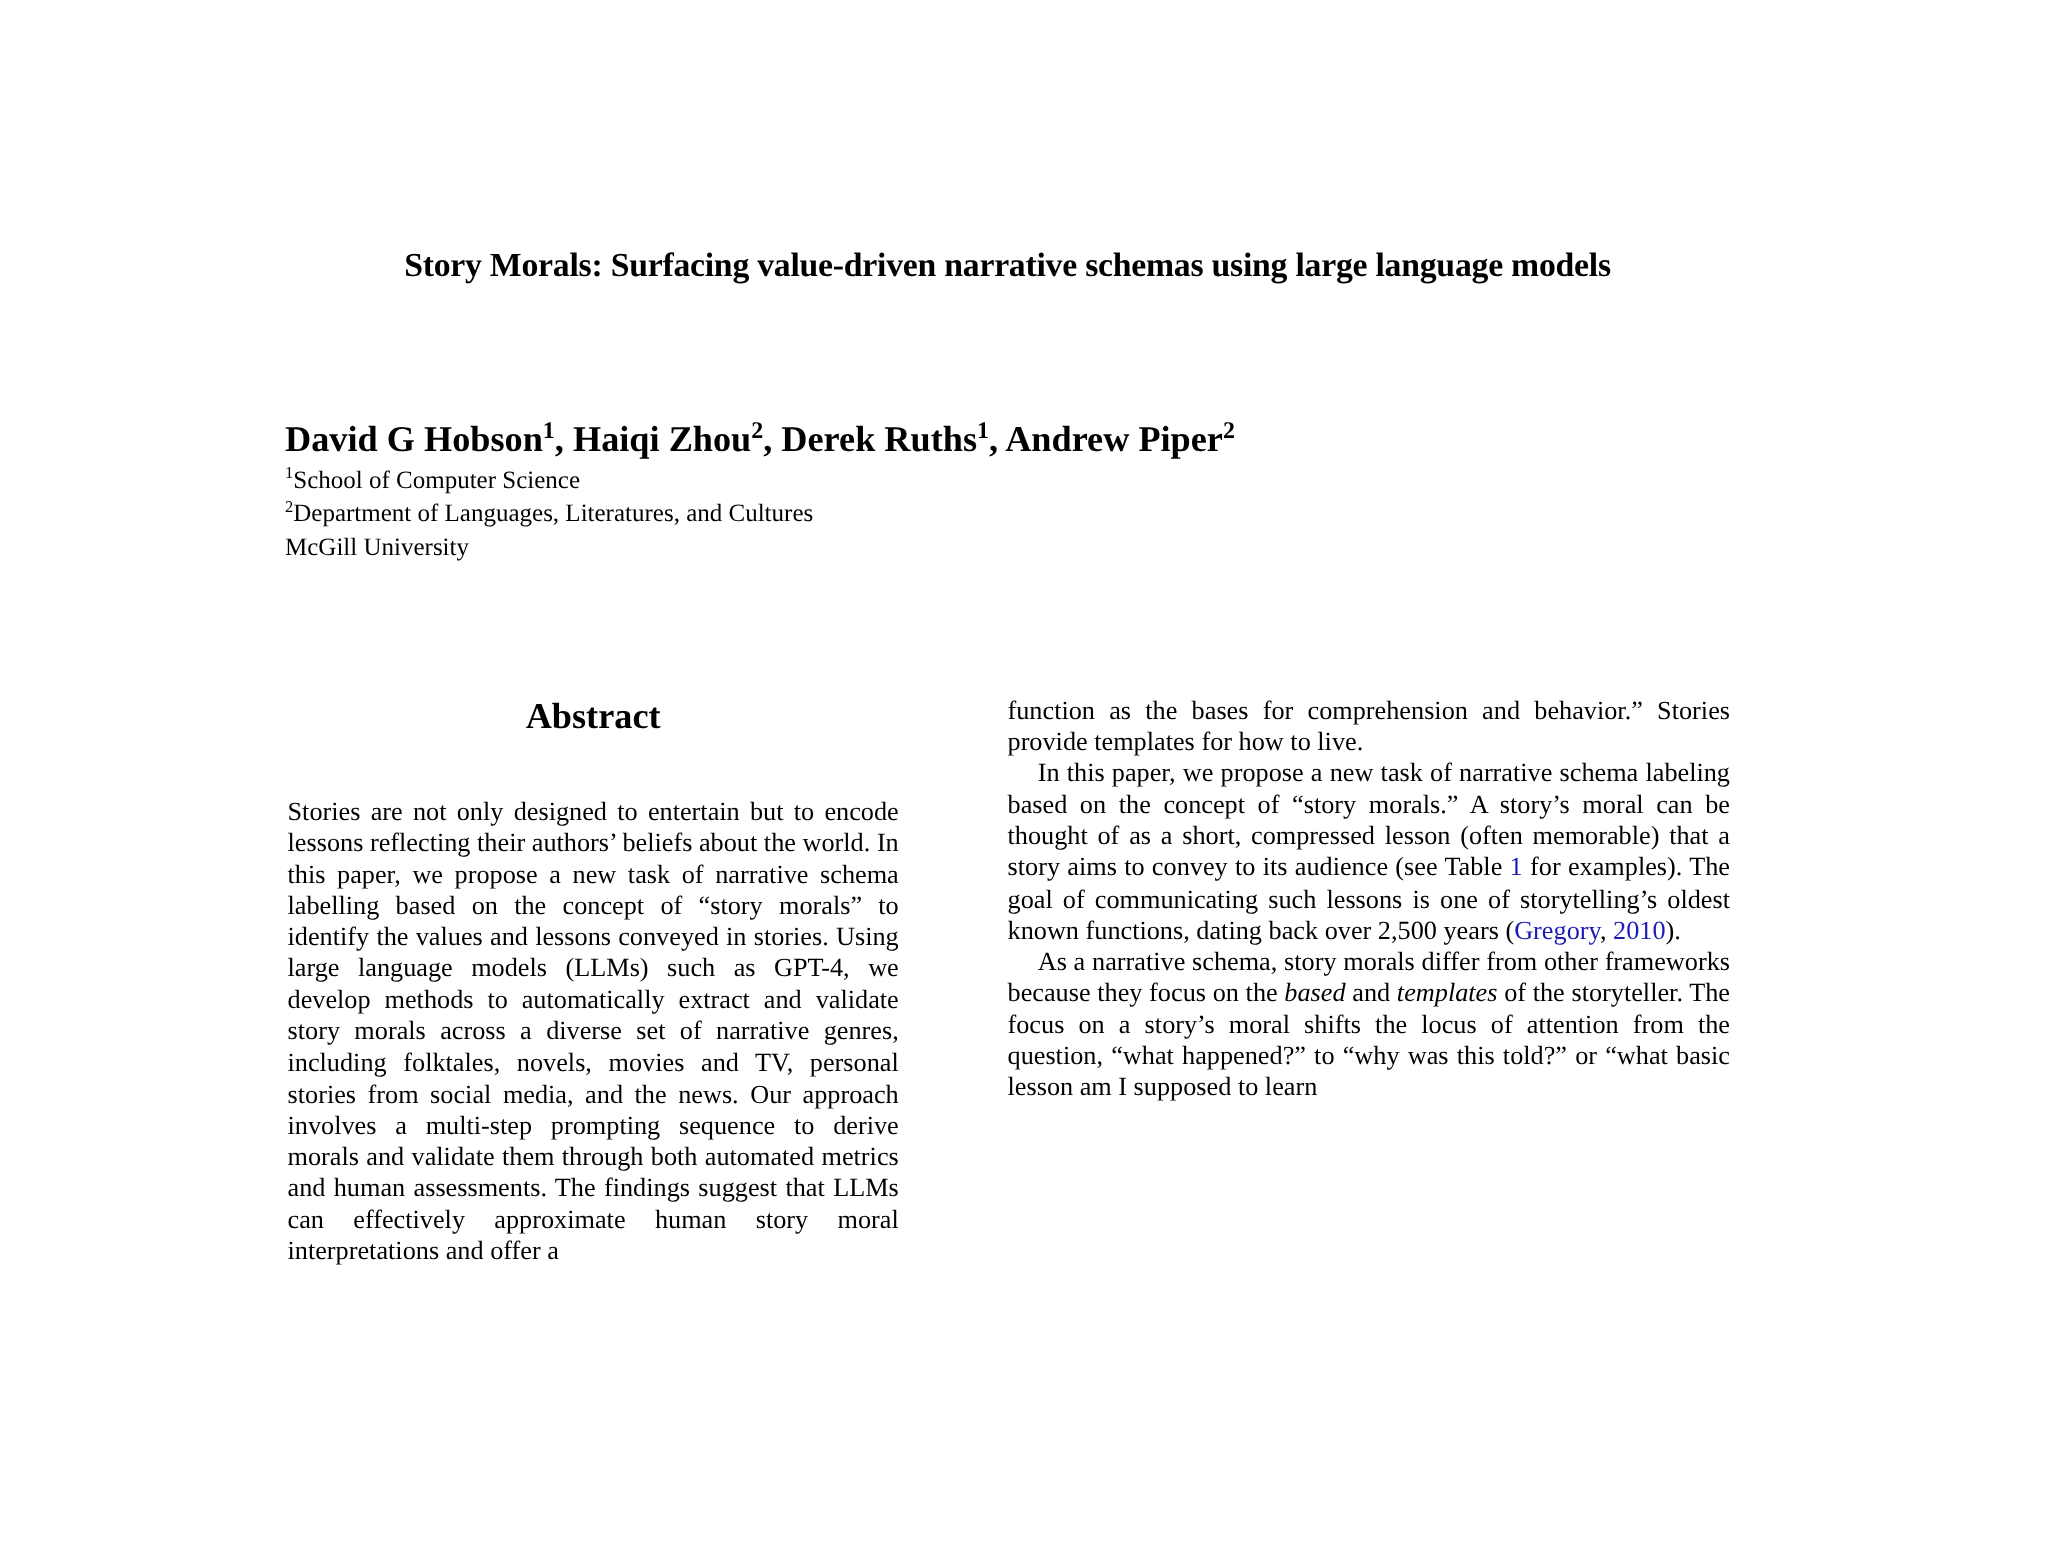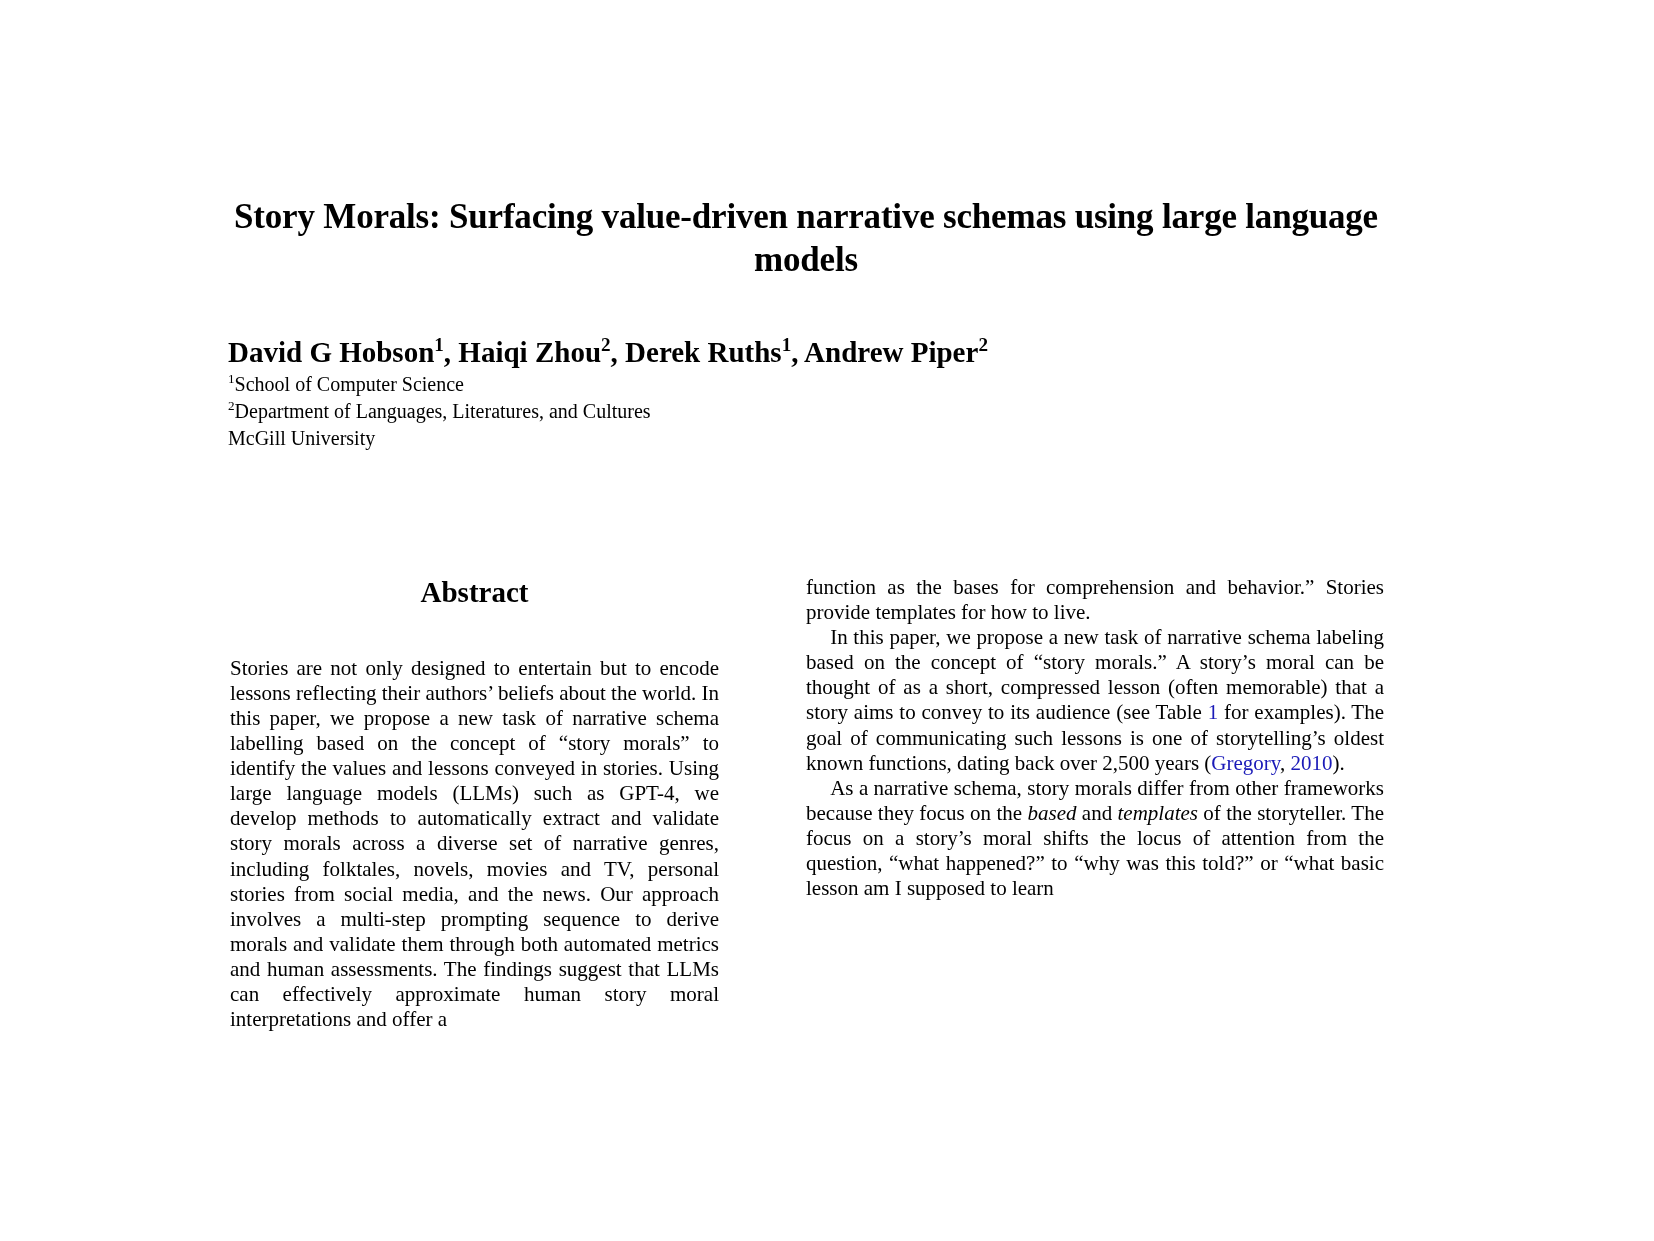--- a/index.html
+++ b/index.html
@@ -24,21 +24,21 @@
 
   
   .title-block {
     position: absolute;
     left: 228px;
     top: 196px;
     width: 1156px;
     text-align: center;
   }
   .paper-title {
-    font-size: 35px;
+    font-size: 27px;
     font-weight: bold;
     line-height: 1.22;
     letter-spacing: -0.2px;
     margin: 0;
   }
 
   
   .authors-block {
     position: absolute;
     left: 228px;
@@ -60,21 +60,21 @@
   }
   sup {
     font-size: 0.66em;
     vertical-align: super;
     line-height: 0;
   }
 
   
   .col {
     position: absolute;
-    top: 575px;
+    top: 556px;
   }
   .col-left {
     left: 230px;
     width: 489px;
   }
   .col-right {
     left: 806px;
     width: 578px;
   }
   .section-heading {

